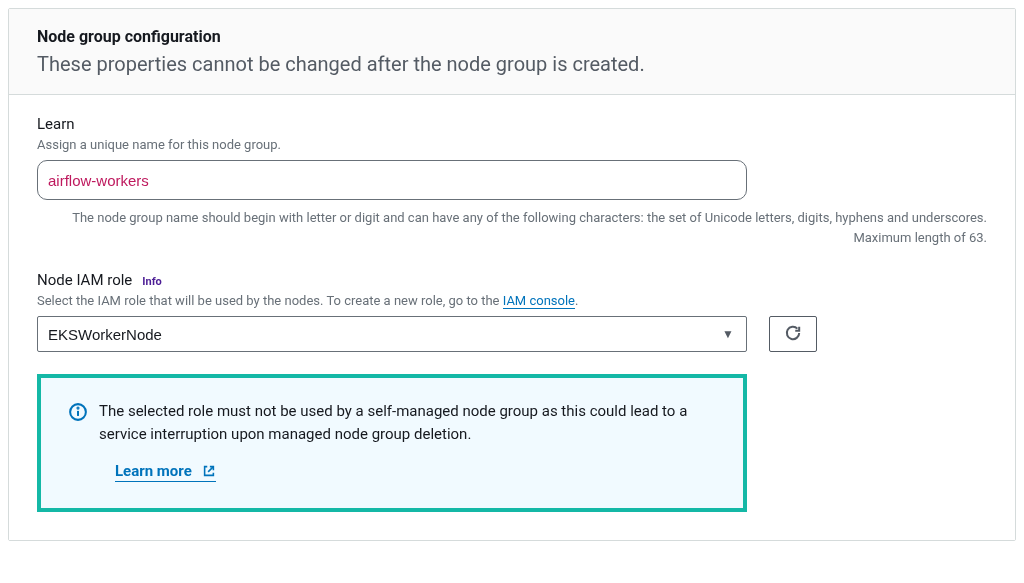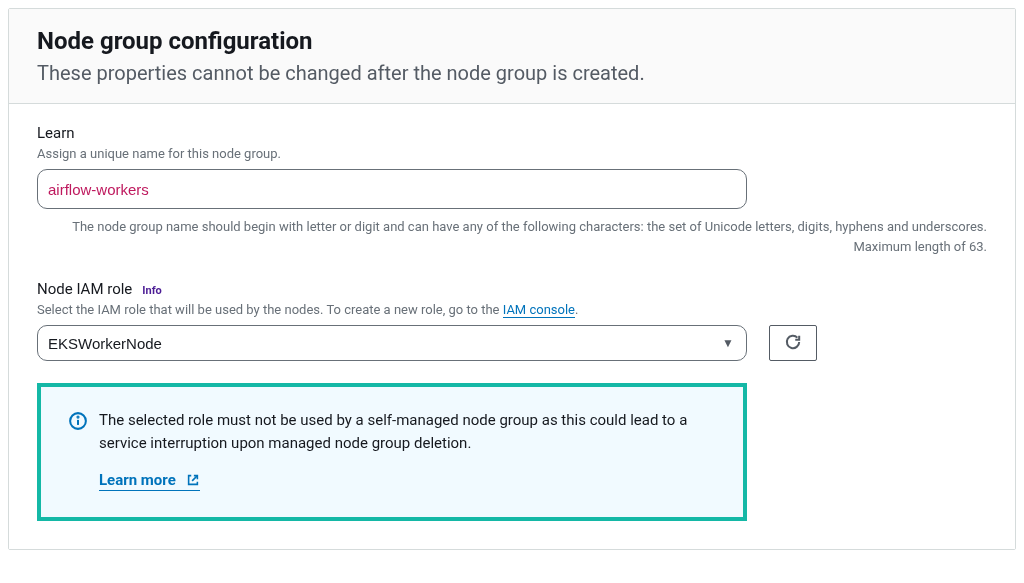--- a/index.html
+++ b/index.html
@@ -16,21 +16,21 @@
     .panel {
       border: 1px solid #d5dbdb;
       border-radius: 2px;
     }
     .panel-header {
       background: #fafafa;
       border-bottom: 1px solid #d5dbdb;
       padding: 18px 28px 18px 28px;
     }
     .panel-title {
-      font-size: 24px;
+      font-size: 16px;
       font-weight: 700;
       color: #16191f;
       margin-bottom: 6px;
     }
     .panel-subtitle {
       font-size: 20px;
       color: #545b64;
     }
     .panel-body {
       padding: 20px 28px 28px 28px;
@@ -91,21 +91,21 @@
       position: relative;
       width: 710px;
       max-width: calc(100% - 70px);
     }
     .select-input {
       width: 100%;
       height: 36px;
       padding: 6px 32px 6px 10px;
       font-size: 15px;
       border: 1px solid #687078;
-      border-radius: 10px;
+      border-radius: 2px;
       color: #16191f;
       background: #fff;
       cursor: pointer;
       text-align: left;
       position: relative;
     }
     .caret-icon {
       position: absolute;
       right: 12px;
       top: 50%;
@@ -160,20 +160,21 @@
     .learn-more {
       color: #0073bb;
       font-size: 15px;
       font-weight: 700;
       text-decoration: none;
       border-bottom: 1px solid #0073bb;
       display: inline-flex;
       align-items: center;
       gap: 10px;
       padding-bottom: 1px;
+      margin-left: 16px;
     }
     .external-icon {
       display: inline-flex;
     }
     .external-icon svg {
       width: 14px;
       height: 14px;
     }
   </style>
 </head>

